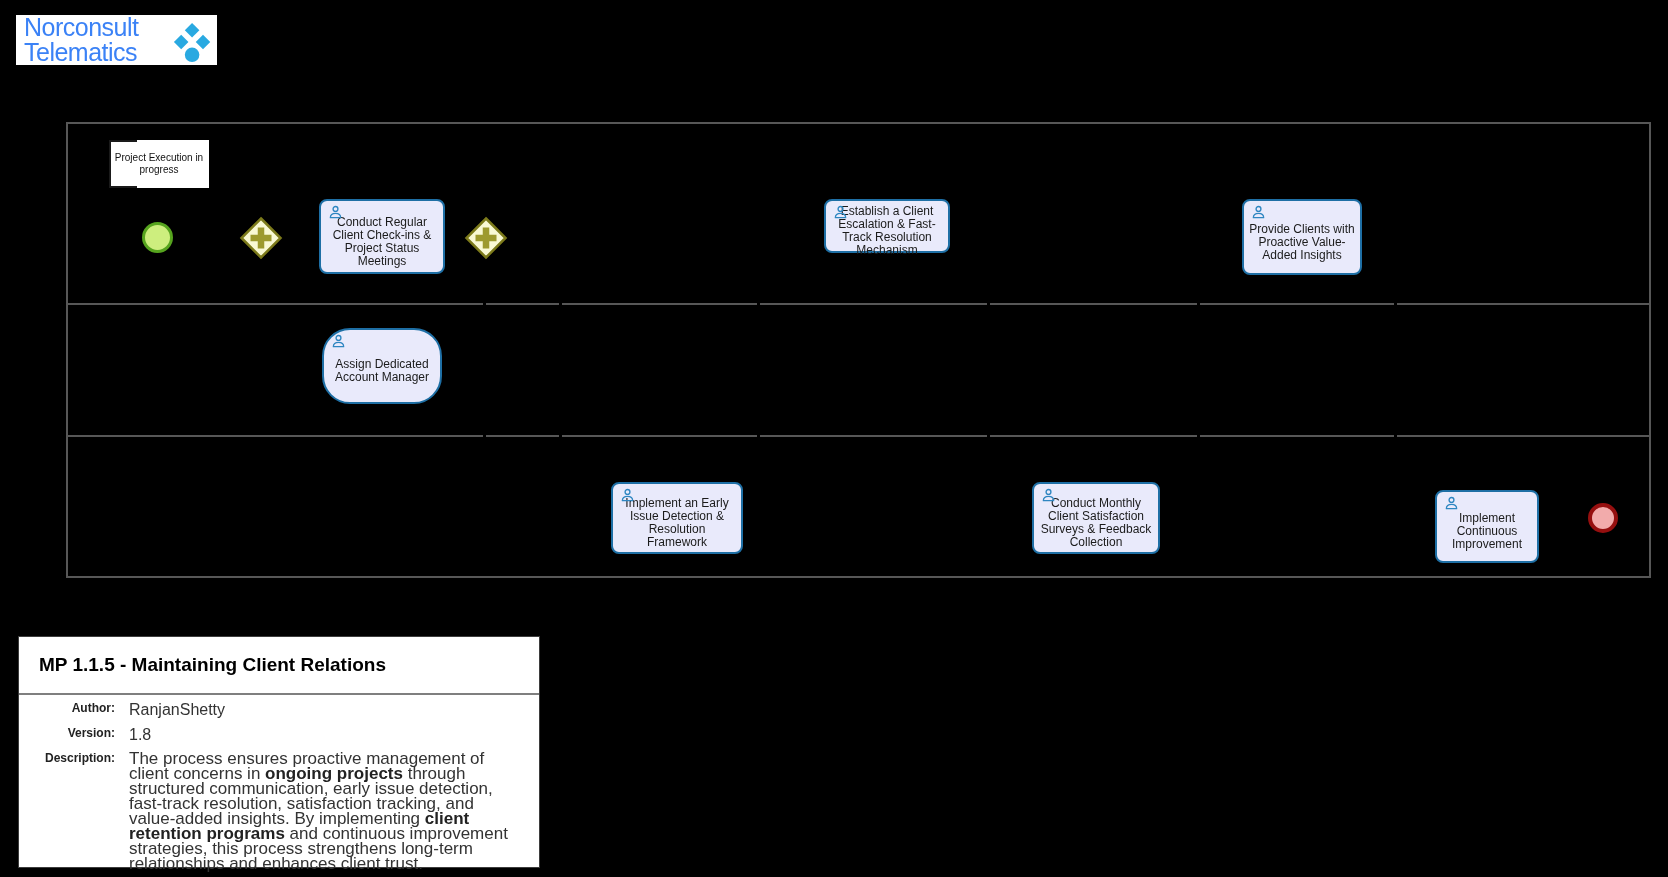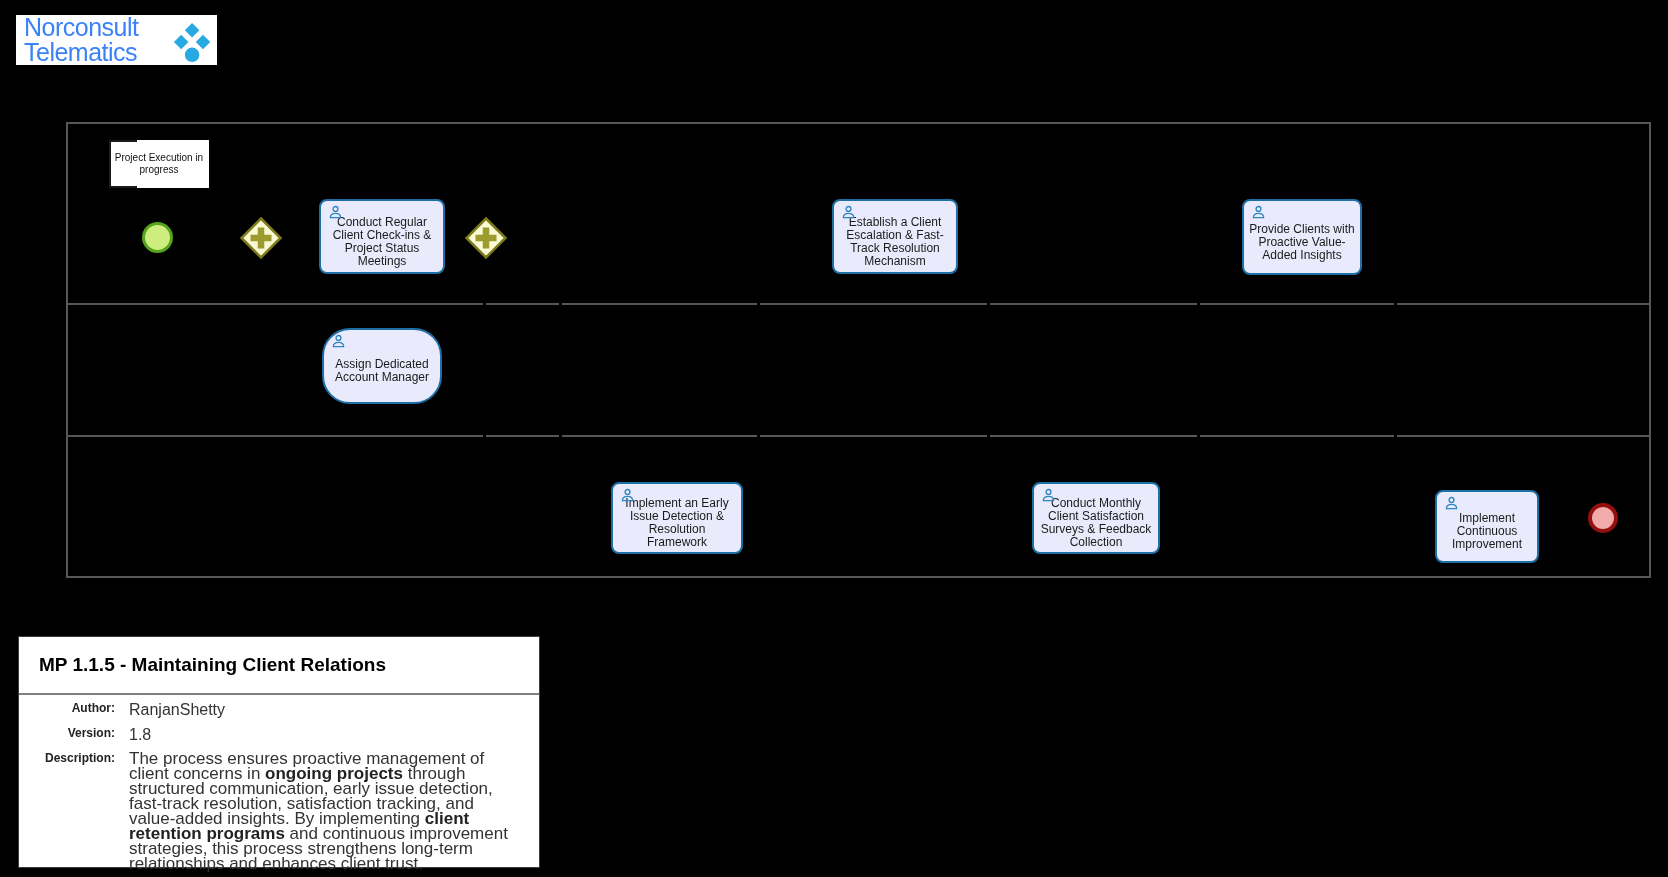--- a/index.html
+++ b/index.html
@@ -102,21 +102,21 @@
   </svg>
 
   <div class="task" style="left:319px;top:199px;width:126px;height:75px;">
     <svg class="person" width="15" height="15" viewBox="0 0 16 16">
       <circle cx="8" cy="4.2" r="2.6" fill="none" stroke="#2e86c1" stroke-width="1.4"></circle>
       <path d="M2.5 13.5 q0 -4.5 5.5 -4.5 q5.5 0 5.5 4.5 z" fill="none" stroke="#2e86c1" stroke-width="1.4" stroke-linejoin="round"></path>
     </svg>
     <span>Conduct Regular Client Check-ins &amp; Project Status Meetings</span>
   </div>
 
-  <div class="task" style="left:824px;top:199px;width:126px;height:75px;margin-left:8px;">
+  <div class="task" style="left:824px;top:199px;width:126px;height:54px;">
     <svg class="person" width="15" height="15" viewBox="0 0 16 16">
       <circle cx="8" cy="4.2" r="2.6" fill="none" stroke="#2e86c1" stroke-width="1.4"></circle>
       <path d="M2.5 13.5 q0 -4.5 5.5 -4.5 q5.5 0 5.5 4.5 z" fill="none" stroke="#2e86c1" stroke-width="1.4" stroke-linejoin="round"></path>
     </svg>
     <span>Establish a Client Escalation &amp; Fast-Track Resolution Mechanism</span>
   </div>
 
   <div class="task" style="left:1242px;top:199px;width:120px;height:76px;">
     <svg class="person" width="15" height="15" viewBox="0 0 16 16">
       <circle cx="8" cy="4.2" r="2.6" fill="none" stroke="#2e86c1" stroke-width="1.4"></circle>

